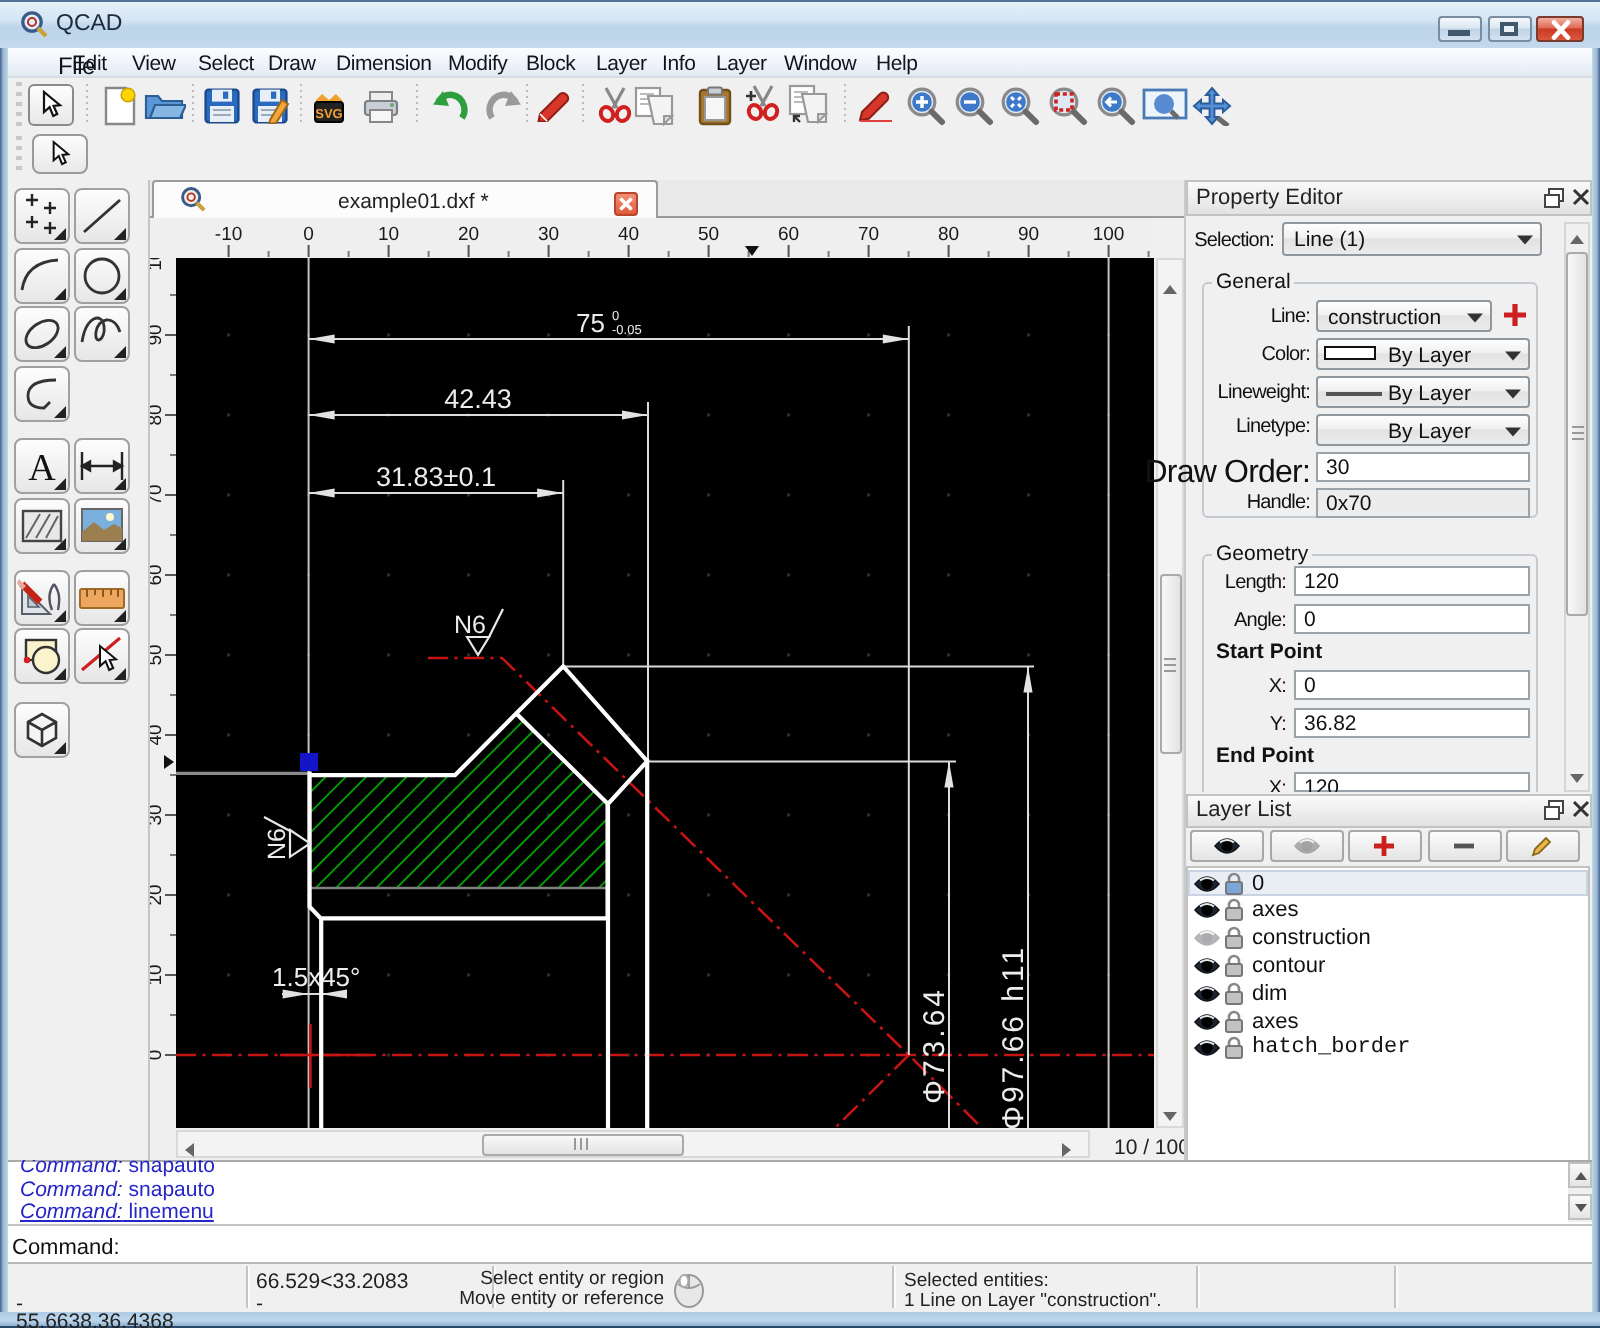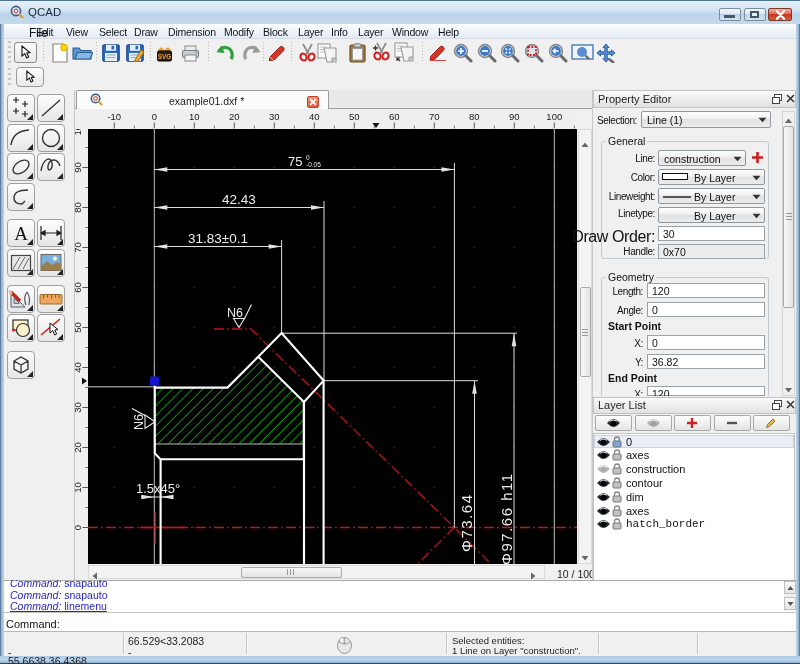--- a/index.html
+++ b/index.html
@@ -659,19 +659,20 @@
 <div class="abs" style="left:446px;top:633px;width:1px;height:21px;background:#c4c4c4;"></div>
 <div class="abs" style="left:447px;top:633px;width:1px;height:21px;background:#fbfbfb;"></div>
 <div class="abs" style="left:598px;top:633px;width:1px;height:21px;background:#c4c4c4;"></div>
 <div class="abs" style="left:599px;top:633px;width:1px;height:21px;background:#fbfbfb;"></div>
 <div class="abs" style="left:697px;top:633px;width:1px;height:21px;background:#c4c4c4;"></div>
 <div class="abs" style="left:698px;top:633px;width:1px;height:21px;background:#fbfbfb;"></div>
 <div class="txt" style="left:8px;top:635px;font-size:10.5px;color:#222;margin-top:20px;">55.6638,36.4368</div>
 <div class="txt" style="left:8px;top:646px;font-size:10.5px;color:#222;">-</div>
 <div class="txt" style="left:128px;top:635px;font-size:10.5px;color:#222;">66.529&lt;33.2083</div>
 <div class="txt" style="left:128px;top:646px;font-size:10.5px;color:#222;">-</div>
+<div class="txt" style="left:216px;top:635px;width:116px;font-size:9.5px;color:#222;text-align:right;white-space:normal;line-height:10px;">Select entity or region<br>Move entity or reference</div>
 <svg class="abs" style="left:336px;top:635px" width="17" height="19" viewBox="0 0 17 19">
       <ellipse cx="8.5" cy="10.5" rx="7" ry="8" fill="#e8e8e8" stroke="#999"></ellipse>
       <path d="M8.5 2.5 V 9 M3 7 Q 8.5 11 14 7" stroke="#999" fill="none"></path>
       <ellipse cx="6" cy="5.5" rx="2.2" ry="3" fill="#fff" stroke="#aaa"></ellipse>
     </svg>
 <div class="txt" style="left:452px;top:635px;font-size:9.5px;color:#222;">Selected entities:</div>
 <div class="txt" style="left:452px;top:645px;font-size:9.5px;color:#222;">1 Line on Layer "construction".</div>
 </div>
 </body></html>

